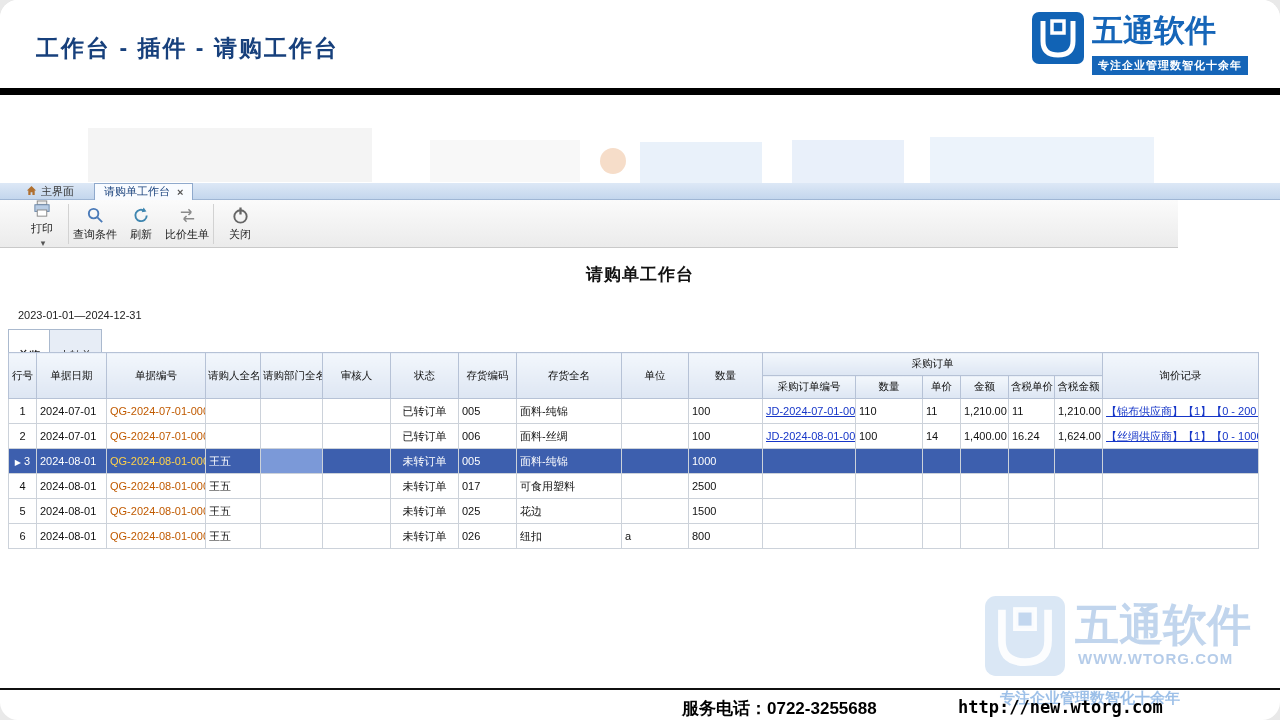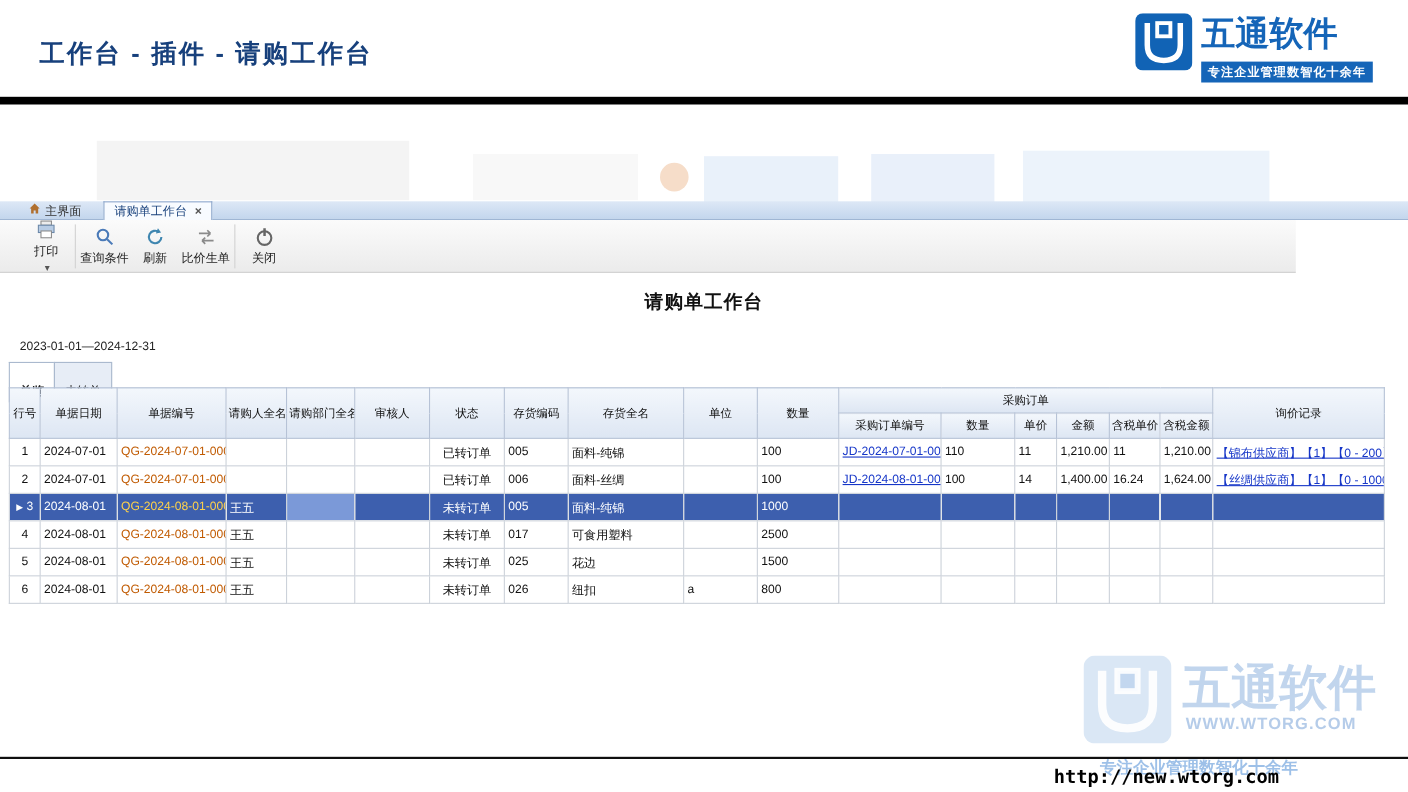--- a/index.html
+++ b/index.html
@@ -1,17 +1,17 @@
 <!DOCTYPE html>
 <html><head>
 <meta charset="utf-8">
 <style>
   html,body{margin:0;padding:0;background:#e9e9e9;}
   .screen{position:relative;width:1280px;height:720px;background:#fff;overflow:hidden;
-          font-family:"Liberation Sans",sans-serif;}
+          font-family:"Liberation Sans",sans-serif;border-radius:18px;}
 
   
   .top-header{position:absolute;top:0;left:0;width:1280px;height:88px;background:#fff;}
   .page-title{position:absolute;left:36px;top:33px;font-size:23px;font-weight:bold;
               color:#17407c;letter-spacing:2px;}
   .brand-mark{position:absolute;left:1032px;top:12px;width:52px;height:52px;}
   .brand-name{position:absolute;left:1092px;top:10px;font-size:31px;font-weight:bold;color:#1565b8;}
   .brand-tagline{position:absolute;left:1092px;top:56px;background:#1565b8;color:#fff;
                  font-size:11px;font-weight:bold;padding:2px 6px;letter-spacing:1px;}
   .black-bar{position:absolute;top:88px;left:0;width:1280px;height:7px;background:#000;}
@@ -362,16 +362,17 @@
       <rect width="52" height="52" rx="7" fill="rgba(150,185,225,0.35)"></rect>
       <path d="M11 9 v20 q0 14 15 14 q15 0 15-14 V9" fill="none" stroke="rgba(255,255,255,0.9)" stroke-width="5"></path>
       <rect x="20" y="9" width="12" height="12" fill="rgba(180,205,235,0.6)" stroke="rgba(255,255,255,0.9)" stroke-width="3.5"></rect>
     </svg>
   </div>
   <div class="wm-name">五通软件</div>
   <div class="wm-site">WWW.WTORG.COM</div>
   <div class="wm-tagline">专注企业管理数智化十余年</div>
 
   <div class="footer">
+    <span class="footer-phone">服务电话：0722-3255688</span>
     <span class="footer-url">http://new.wtorg.com</span>
   </div>
 
 </div>
 
 </body></html>

